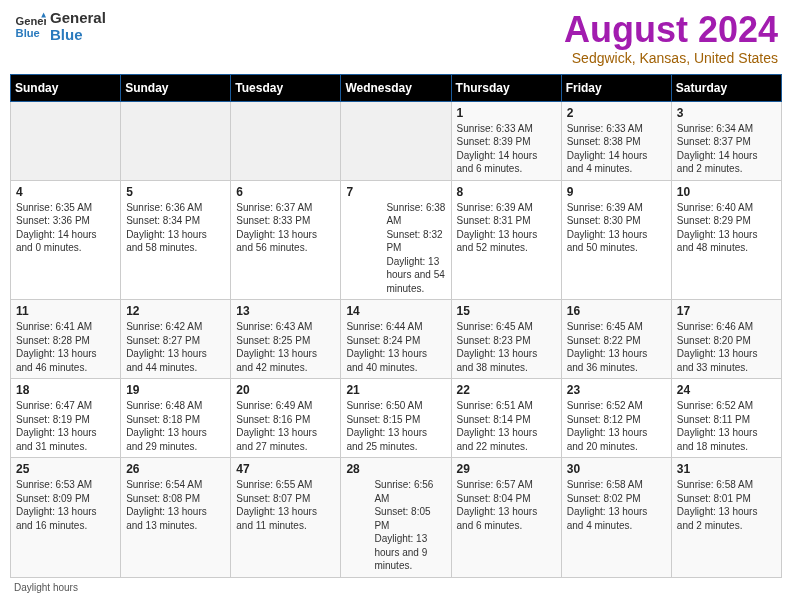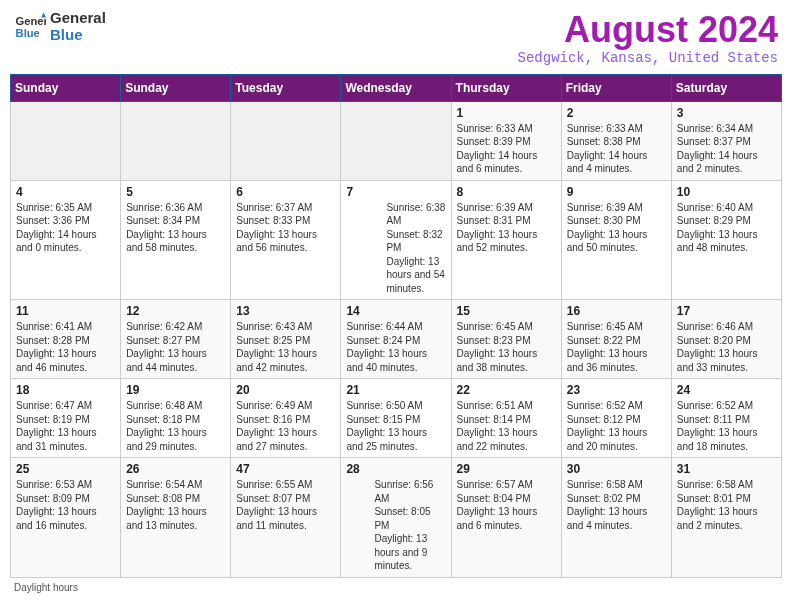--- a/index.html
+++ b/index.html
@@ -30,30 +30,29 @@
       text-align: right;
     }
     .month-title {
       font-size: 36px;
       font-weight: bold;
       color: #a21caf;
       line-height: 1.1;
     }
     .location-title {
       font-size: 14px;
-      color: #8b5cf6;
-      font-family: Liberation Mono, monospace;
+      color: #a16207;
     }
     .calendar {
       width: 100%;
       border-collapse: collapse;
       font-size: 10.5px;
     }
     .calendar th {
-      background-color: #701a75;
+      background-color: #000000;
       color: #fff;
       padding: 6px 4px;
       text-align: left;
       font-size: 12px;
       border: 1px solid #1a5a9a;
     }
     .calendar td {
       border: 1px solid #ccc;
       vertical-align: top;
       padding: 4px 5px;

